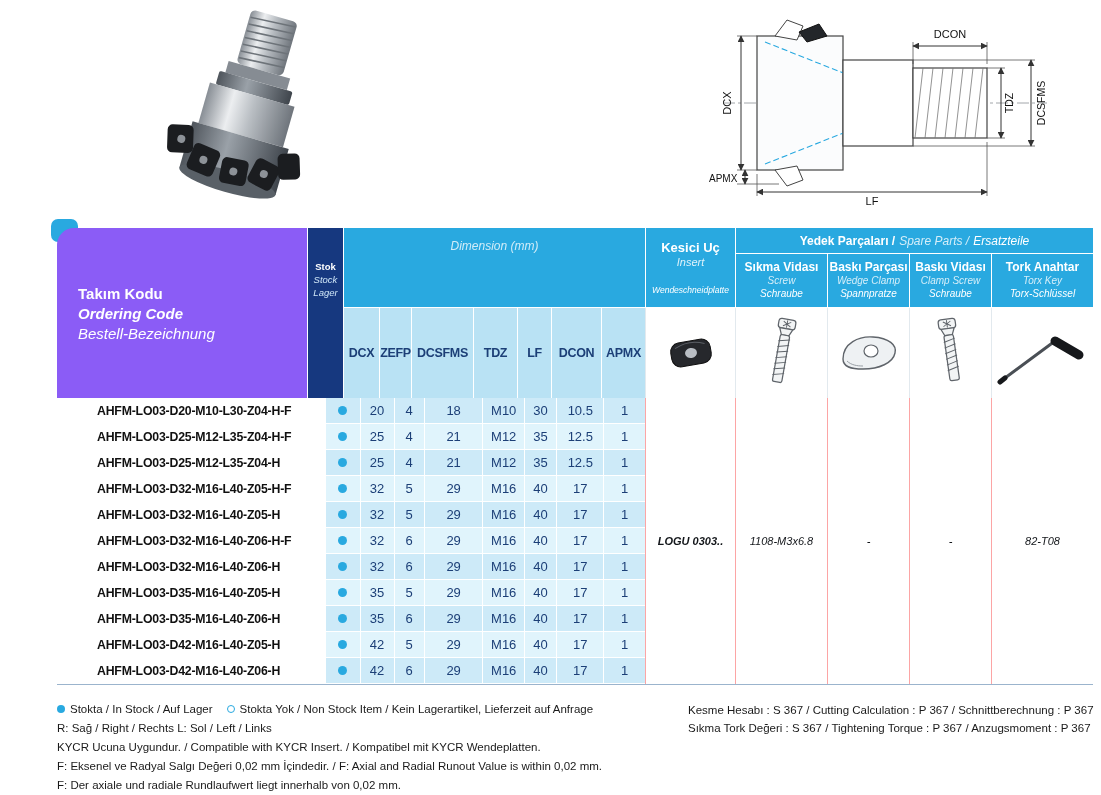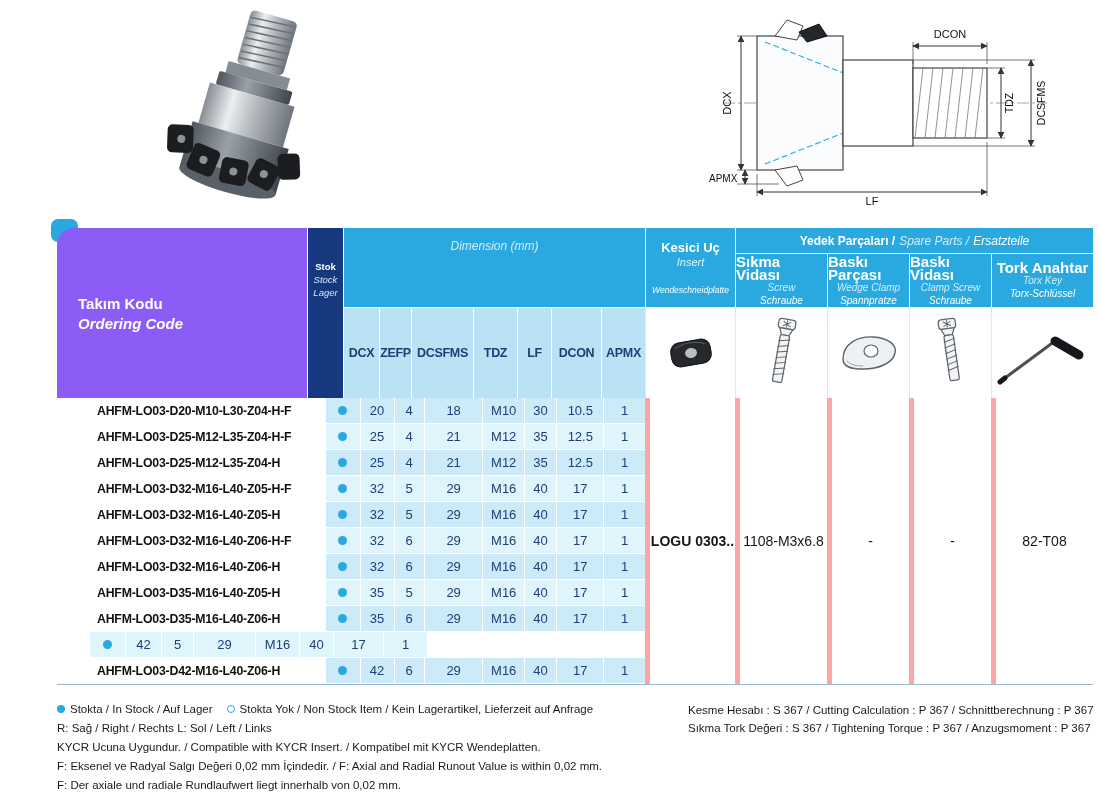--- a/index.html
+++ b/index.html
@@ -38,39 +38,39 @@
   .insert-title .l3{font-style:italic;font-size:8.5px;margin-top:16px;}
   .iconcell{display:flex;align-items:center;justify-content:center;background:#fff;border-left:1px solid #e2e9ee;box-sizing:border-box;}
   .insert-iconcell{height:90px;}
   .th-spare{width:358px;display:flex;flex-direction:column;}
   .spare-title{height:26px;flex-direction:row;gap:4px;font-size:12px;}
   .spare-title .b{font-weight:bold;}
   .spare-title .i{font-style:italic;}
   .spare-title .light{color:rgba(255,255,255,.8);}
   .spare-cols{height:54px;display:flex;}
   .sparecol{gap:0;line-height:13px;}
-  .sparecol .l1{font-weight:bold;font-size:15px;}
+  .sparecol .l1{font-weight:bold;font-size:12px;}
   .sparecol .l2{font-style:italic;font-size:10px;color:rgba(255,255,255,.8);}
   .sparecol .l3{font-style:italic;font-size:10px;}
   .spare-icons{height:90px;display:flex;}
 
   
   .tbody{display:flex;border-bottom:1px solid #9bb4cd;}
   .tbody-left{width:588px;}
   .row{display:flex;height:26px;margin-left:32px;}
   .cell{display:flex;align-items:center;justify-content:center;box-sizing:border-box;}
   .cell.code{width:250px;background:#fff;justify-content:flex-start;padding-left:8px;font-weight:bold;font-size:12.3px;color:#101010;letter-spacing:-0.2px;}
   .cell.stok{width:36px;}
   .cell.num{font-size:13px;color:#1c3f77;}
   .row .stok,.row .num{border-left:1px solid #fff;border-bottom:1px solid #fff;}
   .row.odd .stok,.row.odd .num{background:#cdeaf8;}
   .row.even .stok,.row.even .num{background:#e0f4fc;}
   .dot{width:9px;height:9px;border-radius:50%;background:#29a9e0;}
   .tbody-right{width:448px;display:flex;background:#fff;}
-  .mcol{display:flex;align-items:center;justify-content:center;border-left:5px solid #fca5a5;box-sizing:border-box;font-size:14px;color:#13161a;}
+  .mcol{display:flex;align-items:center;justify-content:center;border-left:1px solid #fca5a5;box-sizing:border-box;font-size:11px;color:#13161a;font-style:italic;}
   .mcol.bold{font-weight:bold;}
 
   .w-dcx{width:36px}.w-zefp{width:32px}.w-dcsfms{width:62px}.w-tdz{width:44px}
   .w-lf{width:34px}.w-dcon{width:50px}.w-apmx{width:44px}
   .w-ins{width:90px}.w-s1{width:92px}.w-s2{width:82px}.w-s3{width:82px}.w-s4{width:102px}
 
   
   .foot-left{position:absolute;left:57px;top:700px;font-size:11.5px;line-height:19px;color:#1a1a1a;}
   .foot-right{position:absolute;left:688px;top:701px;font-size:11.5px;line-height:18px;color:#1a1a1a;}
   .dot-f{display:inline-block;width:8px;height:8px;border-radius:50%;background:#29a9e0;margin-right:5px;}
@@ -188,20 +188,21 @@
   </svg>
 </div>
 
 <div class="otable">
   <div class="thead">
     <div class="corner-accent"></div>
 
     <div class="th-code">
       <span class="t1">Takım Kodu</span>
       <span class="t2">Ordering Code</span>
+      <span class="t3">Bestell-Bezeichnung</span>
     </div>
 
     <div class="th-stok">
       <span class="b">Stok</span>
       <span class="i">Stock</span>
       <span class="i">Lager</span>
     </div>
 
     <div class="th-dims">
       <div class="band dims-title">
@@ -447,20 +448,21 @@
     <div class="cell num w-dcx">35</div>
     <div class="cell num w-zefp">6</div>
     <div class="cell num w-dcsfms">29</div>
     <div class="cell num w-tdz">M16</div>
     <div class="cell num w-lf">40</div>
     <div class="cell num w-dcon">17</div>
     <div class="cell num w-apmx">1</div>
   </div>
 
   <div class="row even">
+    <div class="cell code">AHFM-LO03-D42-M16-L40-Z05-H</div>
     <div class="cell stok">
       <span class="dot"></span>
     </div>
     <div class="cell num w-dcx">42</div>
     <div class="cell num w-zefp">5</div>
     <div class="cell num w-dcsfms">29</div>
     <div class="cell num w-tdz">M16</div>
     <div class="cell num w-lf">40</div>
     <div class="cell num w-dcon">17</div>
     <div class="cell num w-apmx">1</div>

